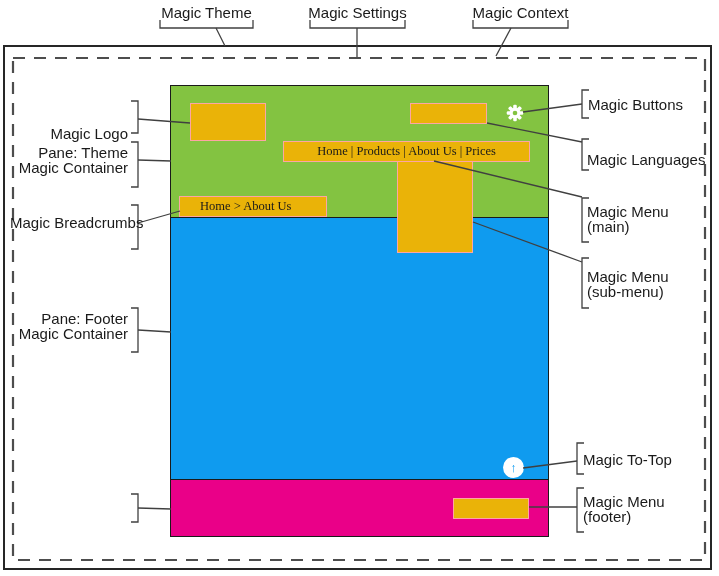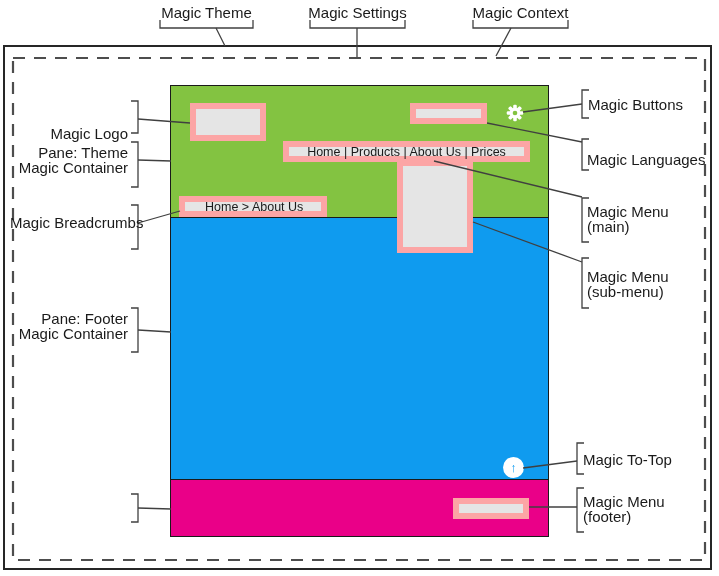--- a/index.html
+++ b/index.html
@@ -11,21 +11,21 @@
   .lbl.center{text-align:center;}
   .lbl.right{text-align:right;}
   .lbl.left{text-align:left;}
   svg.overlay{position:absolute;left:0;top:0;pointer-events:none;}
   .outer-frame{position:absolute;left:3px;top:45px;width:709px;height:525px;border:2px solid #262626;box-sizing:border-box;}
   
   .block{position:absolute;box-sizing:border-box;border:1px solid #1a1a1a;}
   #hdr{left:170px;top:85px;width:379px;height:133px;background:var(--header-green);}
   #cnt{left:170px;top:217px;width:379px;height:263px;background:var(--content-blue);}
   #ftr{left:170px;top:479px;width:379px;height:58px;background:var(--footer-pink);}
-  .whitebox{position:absolute;box-sizing:border-box;background:#e5e5e5;border:6px solid #fca5a5;}
+  .whitebox{position:absolute;box-sizing:border-box;background:#eab308;border:1px solid #fca5a5;font-family:Liberation Serif, serif;}
   #logo-box{left:190px;top:103px;width:76px;height:38px;}
   #lang-box{left:410px;top:103px;width:77px;height:21px;}
   #menu-bar{left:283px;top:141px;width:247px;height:21px;font-size:12.5px;display:flex;align-items:center;justify-content:center;}
   #submenu-box{left:397px;top:160px;width:76px;height:93px;}
   #crumb-box{left:179px;top:196px;width:148px;height:21px;font-size:12.5px;display:flex;align-items:center;padding-left:20px;}
   #ftr-menu-box{left:453px;top:498px;width:76px;height:21px;}
   #gear{position:absolute;left:506px;top:104px;width:18px;height:18px;}
   #totop{position:absolute;left:503px;top:457px;width:21px;height:21px;border-radius:50%;background:#fff;
          display:flex;align-items:center;justify-content:center;
          color:var(--content-blue);font-size:13px;font-weight:bold;line-height:1;}

